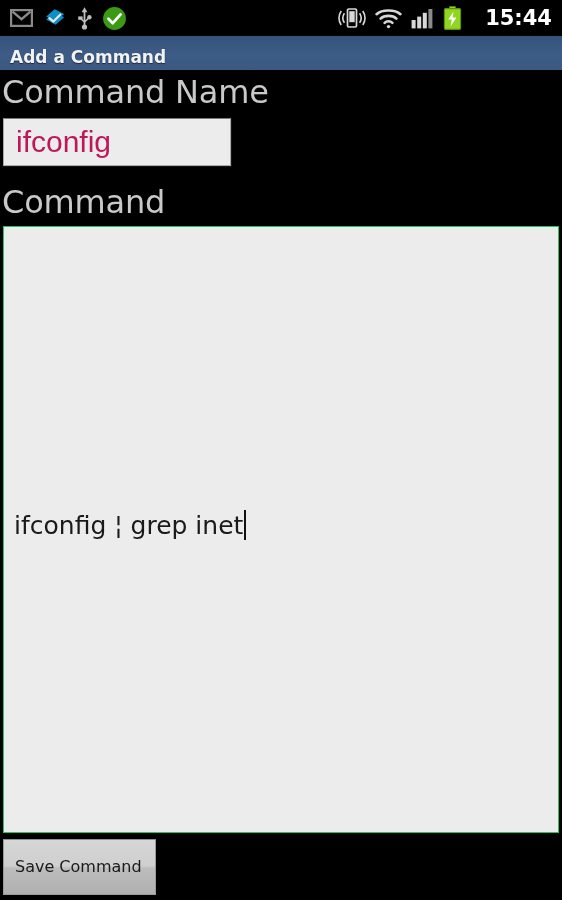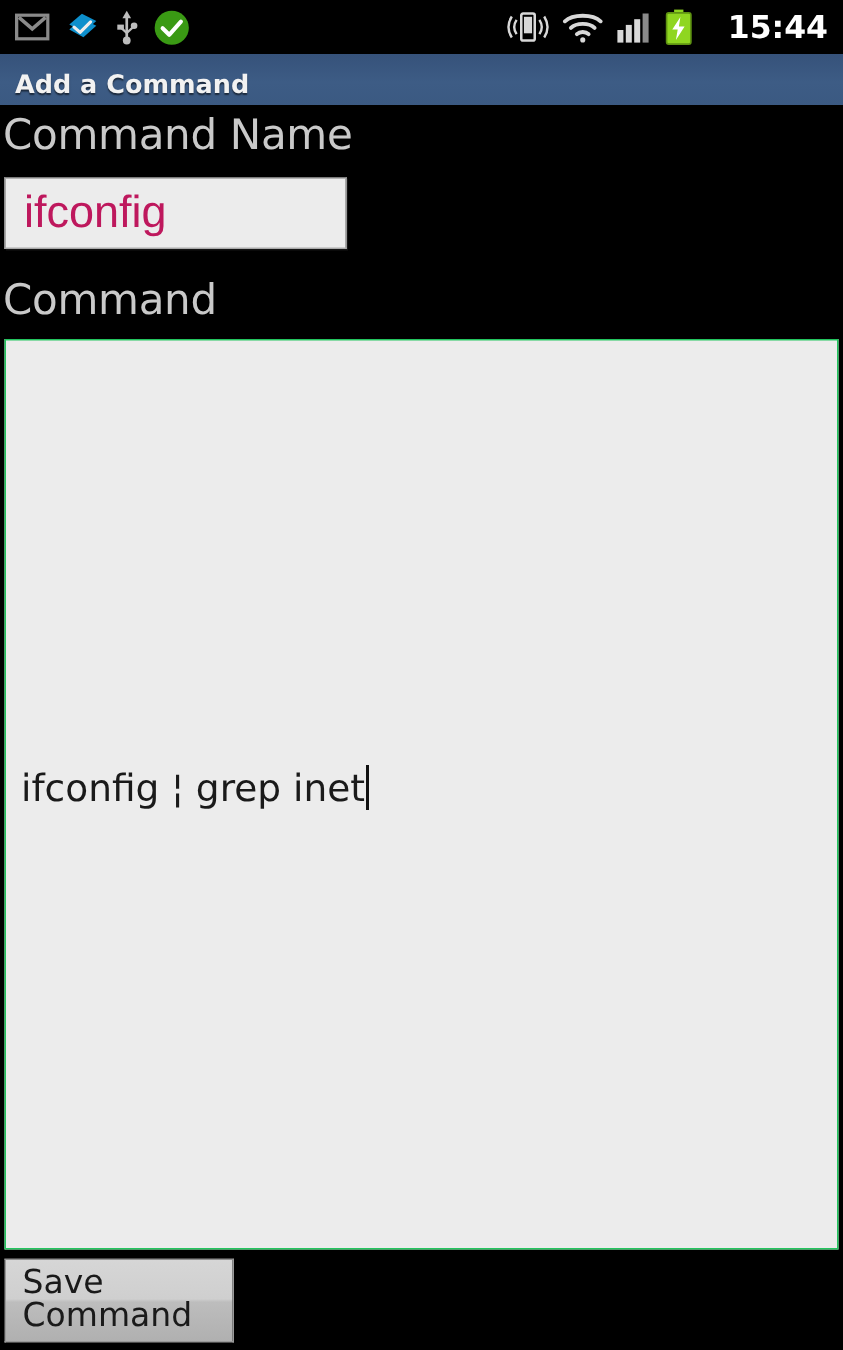--- a/index.html
+++ b/index.html
@@ -87,21 +87,21 @@
   
   .form-area {
     position: absolute;
     left: 0; top: 70px;
     width: 562px;
     height: 830px;
     background: #000000;
   }
   .field-label {
     color: #c9c9c9;
-    font-size: 28px;
+    font-size: 32px;
     font-family: "DejaVu Sans", sans-serif;
     padding-left: 2px;
     line-height: 1;
     letter-spacing: -0.2px;
   }
   .label-command-name {
     position: absolute;
     left: 0; top: 6px;
   }
   .label-command {
@@ -175,21 +175,21 @@
     background: linear-gradient(to bottom, #d6d6d6 0%, #cfcfcf 48%, #bdbdbd 52%, #b0b0b0 100%);
     border: 1px solid #9a9a9a;
     border-top-color: #8f8f8f;
     box-sizing: border-box;
     display: flex;
     align-items: center;
     cursor: pointer;
   }
   .save-button-label {
     color: #1a1a1a;
-    font-size: 22px;
+    font-size: 16px;
     font-family: "DejaVu Sans", sans-serif;
     padding-left: 11px;
     line-height: 1;
   }
 </style>
 </head>
 <body>
 
 <div class="screen">
 

